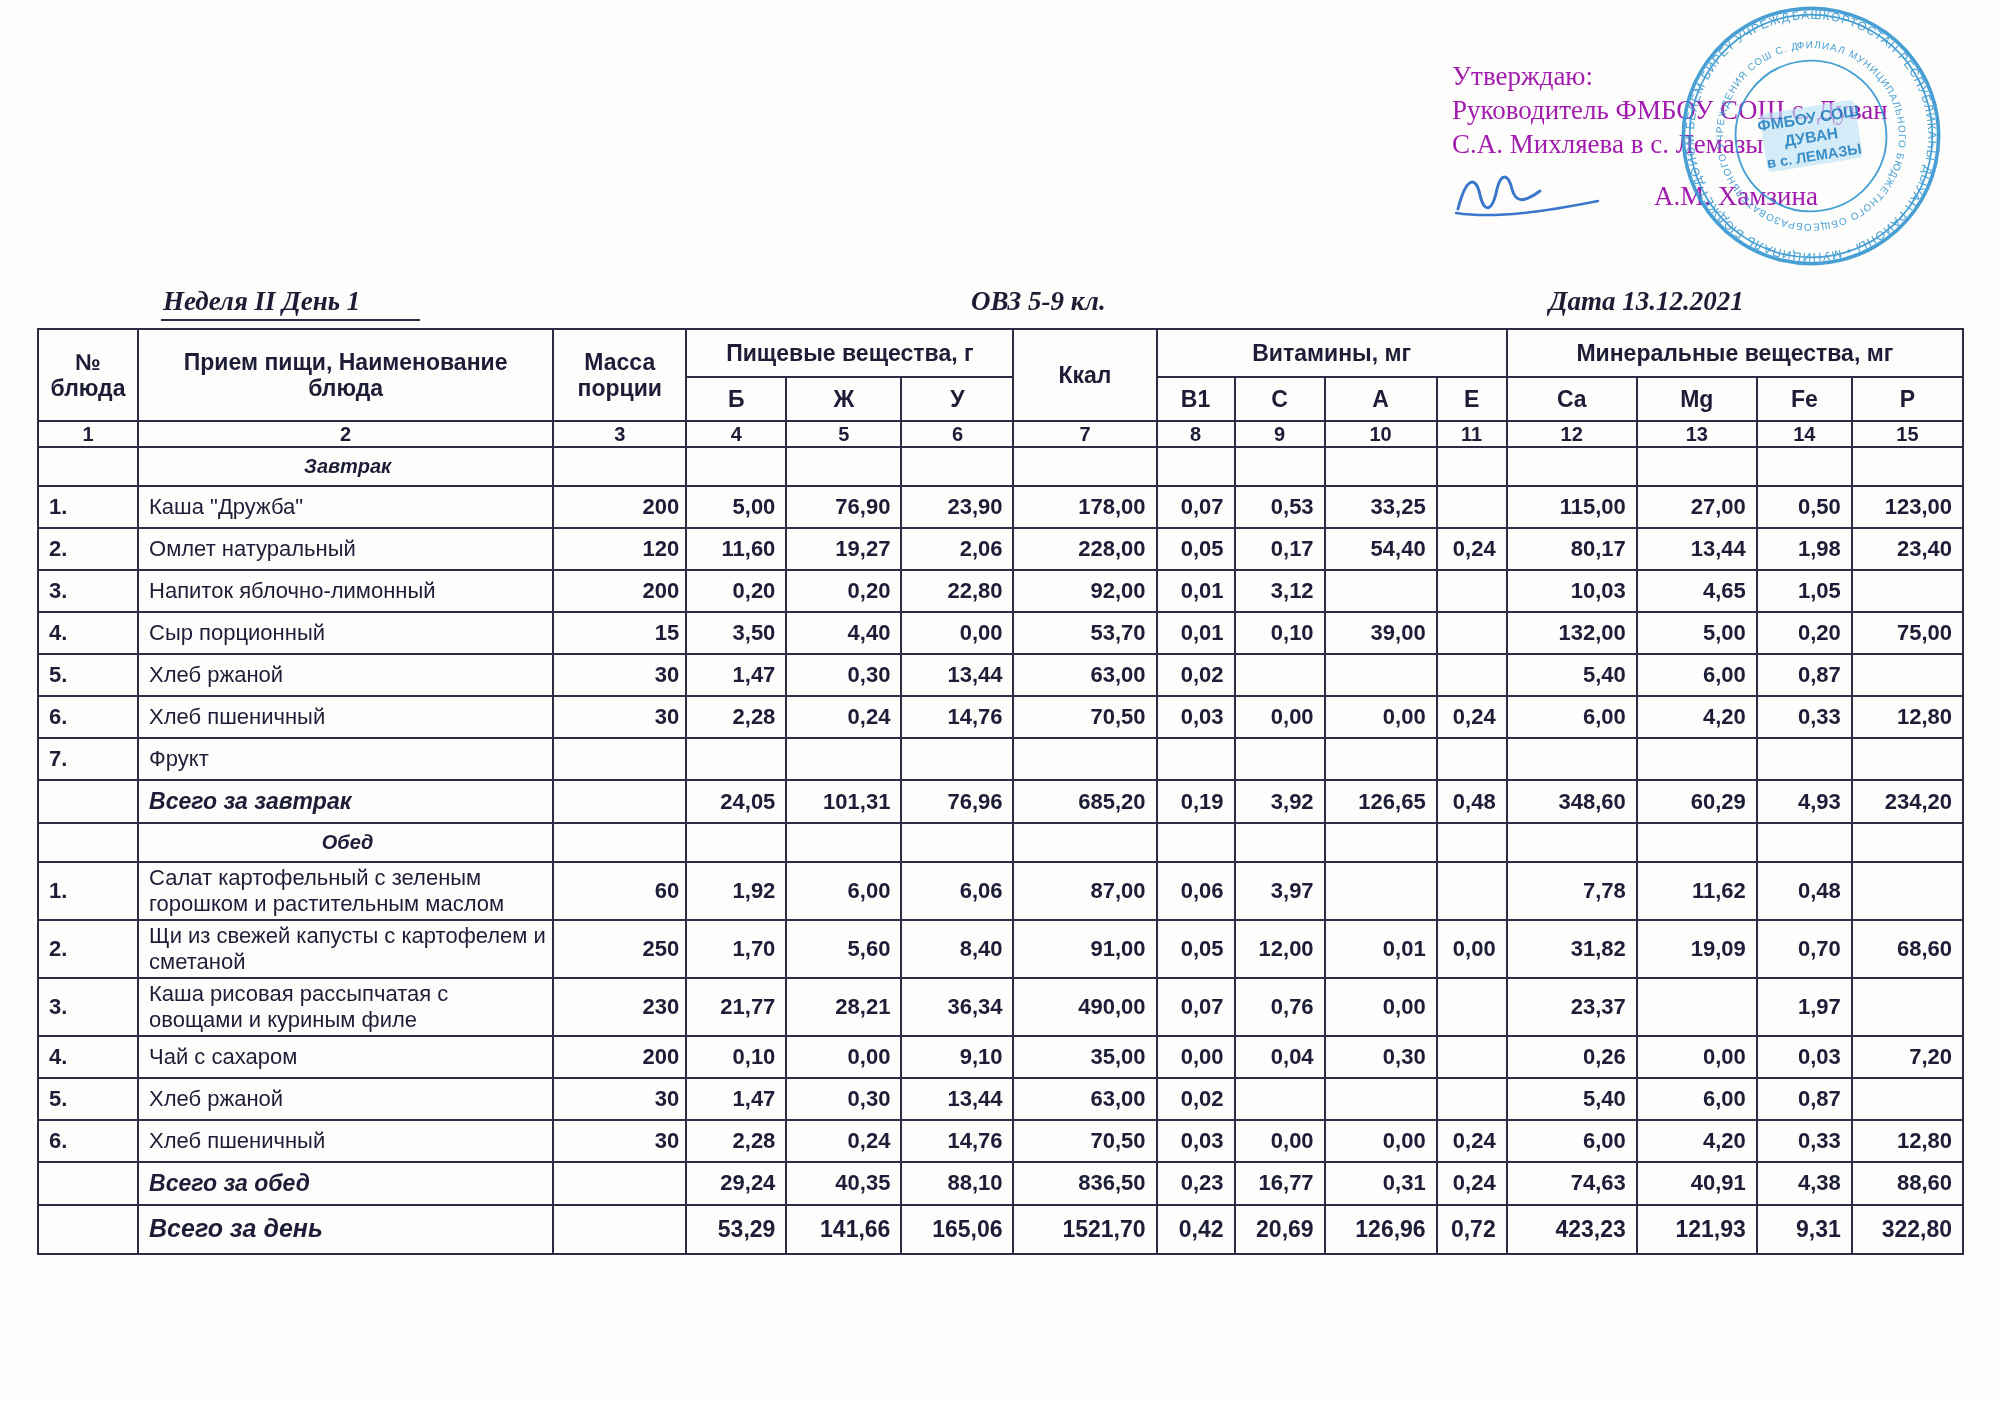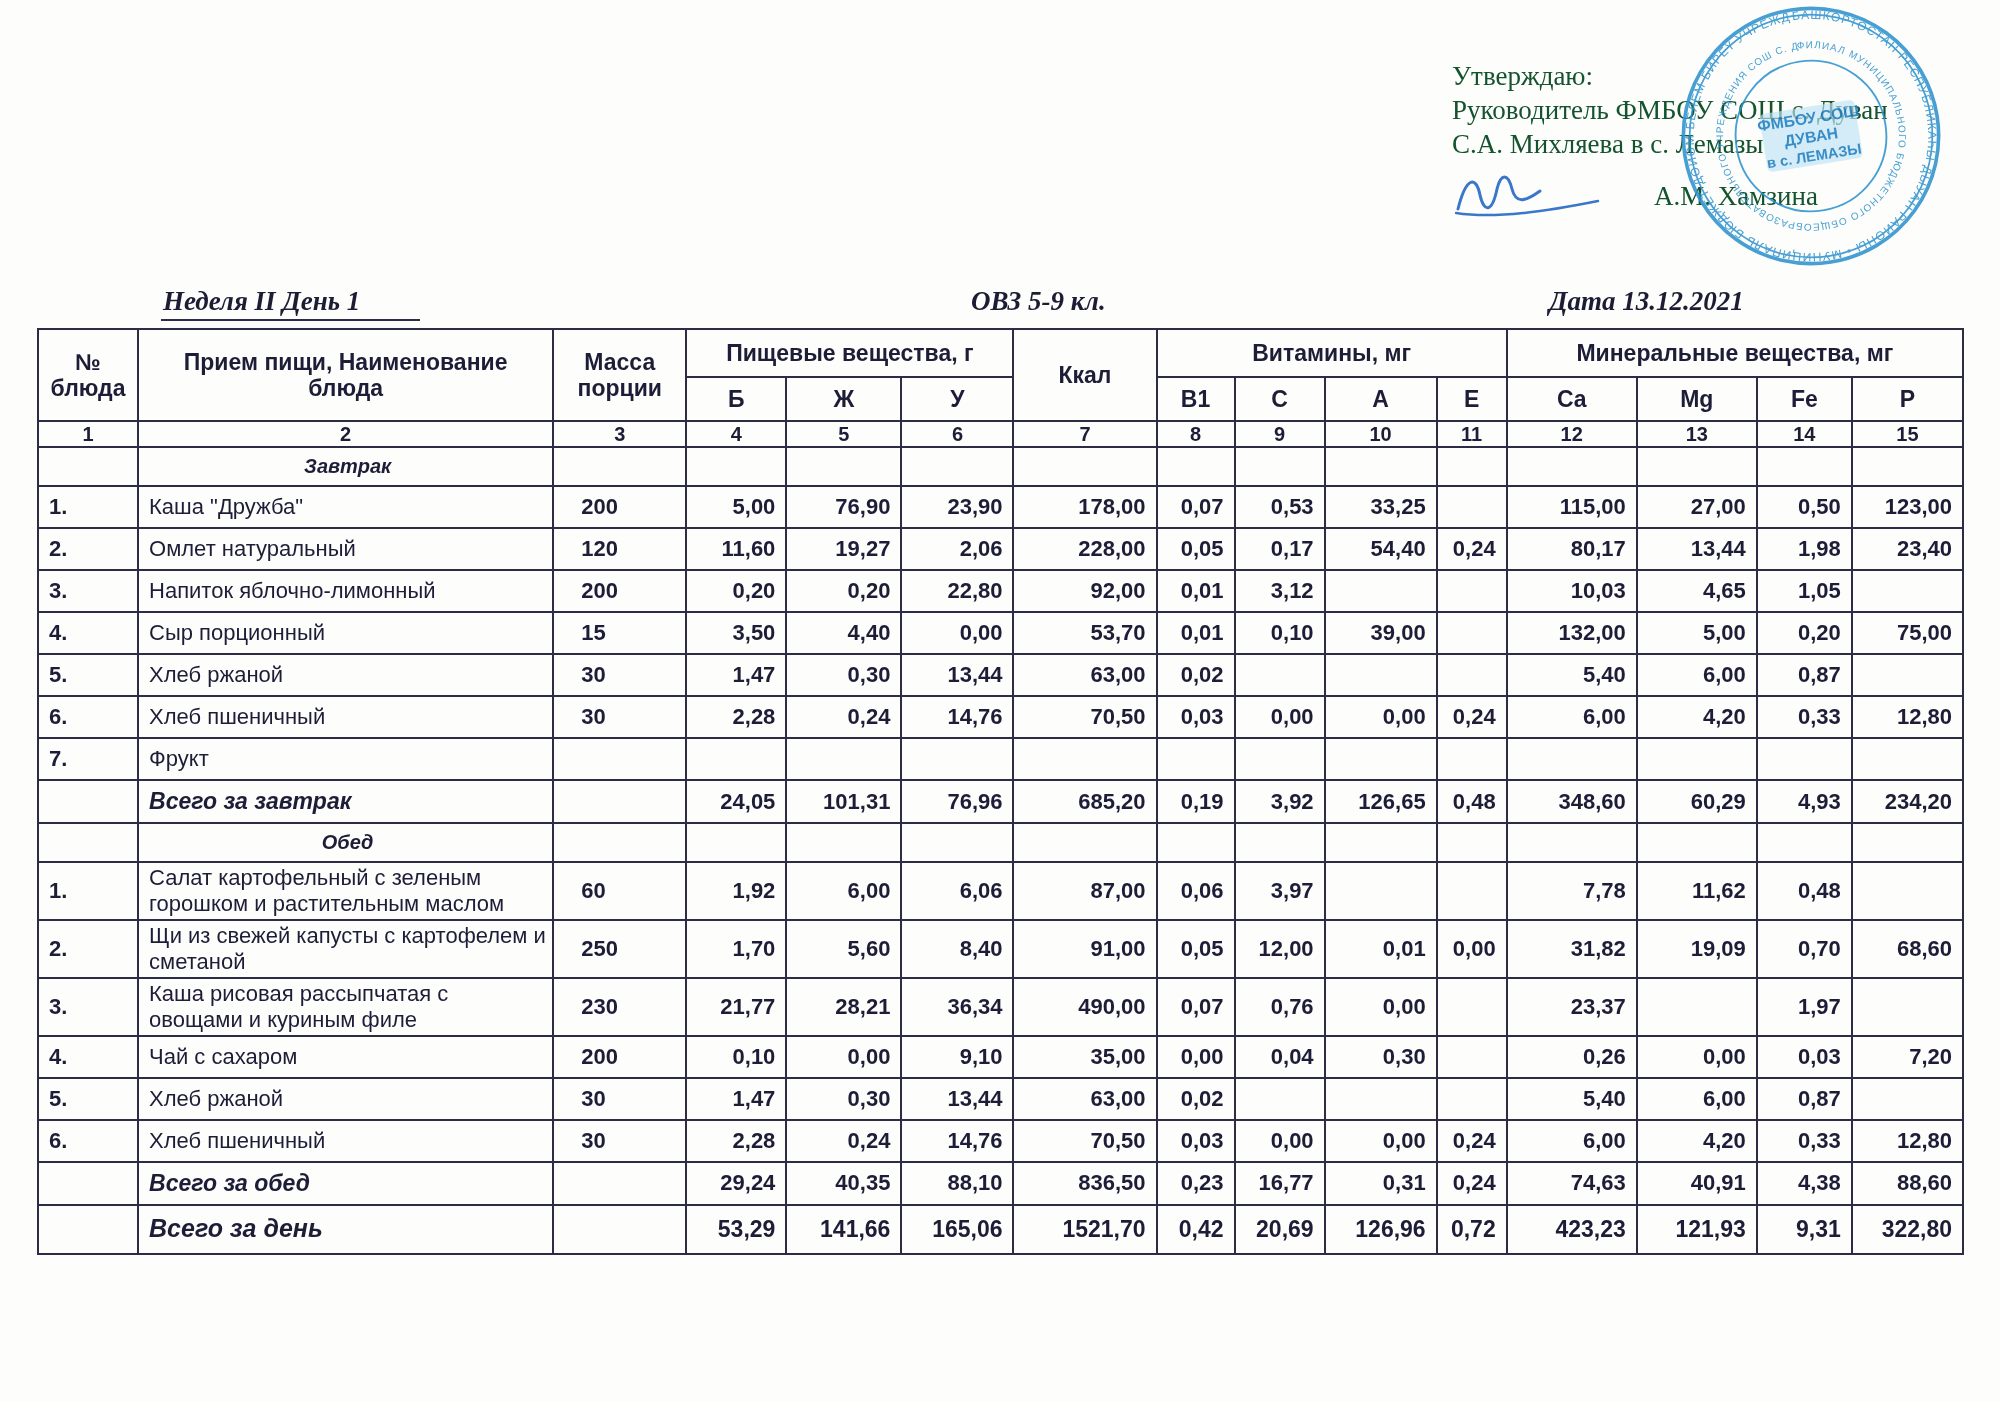--- a/index.html
+++ b/index.html
@@ -9,21 +9,21 @@
     font-family:"Liberation Sans",sans-serif;
     color:#1d1d38;
     overflow:hidden;
   }
   .page{position:absolute;inset:0;}
 
   
   .approval{
     position:absolute;left:1452px;top:60px;width:520px;
     font-family:"Liberation Serif",serif;
-    font-size:27px;line-height:1.25;color:#14532d;
+    font-size:27px;line-height:1.25;color:#a21caf;
   }
   .sign-row{display:flex;align-items:center;gap:52px;margin-top:10px;}
   .signature-svg{width:150px;height:52px;flex:0 0 auto;}
 
   
   .stamp{
     position:absolute;left:1672px;top:0px;width:278px;height:272px;
     opacity:.88;transform:rotate(-9deg);
     pointer-events:none;
   }
@@ -51,21 +51,21 @@
     vertical-align:middle;
     overflow:hidden;
   }
   thead th{font-weight:bold;text-align:center;font-size:23px;line-height:1.15;}
   thead tr.h1 th{height:42px;}
   thead tr.h2 th{height:38px;}
   tr.index-row td{font-weight:bold;text-align:center;font-size:20px;height:24px;padding:0 2px;}
 
   td.num{font-weight:bold;text-align:left;padding-left:10px;}
   td.name{text-align:left;padding-left:10px;line-height:1.18;}
-  td.mass{font-weight:bold;text-align:left;padding-left:27px;}
+  td.mass{font-weight:bold;text-align:right;padding-left:27px;}
   td.val{font-weight:bold;text-align:right;padding-right:10px;}
 
   tr.dish-row td{height:36px;}
   tr.section-row td{height:33px;}
   tr.total-row td{height:37px;}
   tr.grand td{height:43px;}
 
   td.section-name{text-align:center;font-weight:bold;font-style:italic;font-size:20px;}
   td.total-name{font-weight:bold;font-style:italic;font-size:23px;}
   tr.grand td.total-name{font-size:25px;}

